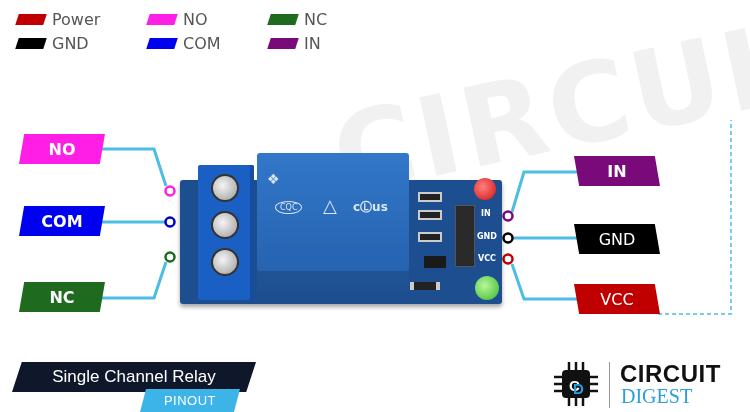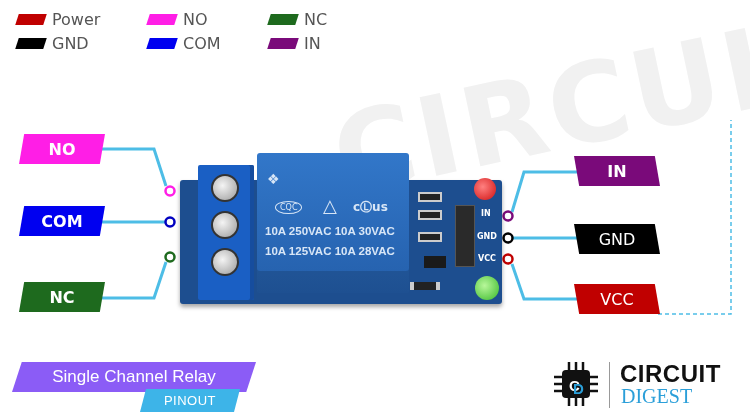--- a/index.html
+++ b/index.html
@@ -5,21 +5,21 @@
   * { box-sizing: border-box; margin: 0; padding: 0; }
   html, body { width: 750px; height: 412px; background: #ffffff; overflow: hidden; }
   body { position: relative; font-family: "DejaVu Sans", "Liberation Sans", sans-serif; }
   .abs { position: absolute; }
   .legend-swatch { position: absolute; width: 28px; height: 11px; transform: skewX(-18deg); }
   .legend-label { position: absolute; font-size: 16px; color: #555; font-weight: 500; line-height: 18px; }
   .tag { position: absolute; height: 30px; display: flex; align-items: center; justify-content: center;
          color: #fff; font-size: 16px; font-weight: 600; clip-path: polygon(6% 0, 100% 0, 94% 100%, 0 100%); }
   .tag.right { clip-path: polygon(0 0, 94% 0, 100% 100%, 6% 100%); }
   .watermark { position: absolute; color: #f1f1f1; font-weight: 900; font-family: "DejaVu Sans", sans-serif; }
-  .title-banner { position: absolute; left: 12px; top: 362px; width: 244px; height: 30px; background: #8b5cf6;
+  .title-banner { position: absolute; left: 12px; top: 362px; width: 244px; height: 30px; background: #0f172a;
                   clip-path: polygon(4% 0, 100% 0, 96% 100%, 0 100%); display: flex; align-items: center; justify-content: center; }
   .title-banner span { color: #fff; font-family: "Liberation Sans", sans-serif; font-size: 17px; }
   .pinout { position: absolute; left: 140px; top: 389px; width: 100px; height: 23px; background: #3db4e8;
             clip-path: polygon(6% 0, 100% 0, 94% 100%, 0 100%); display: flex; align-items: center; justify-content: center; }
   .pinout span { color: #fff; font-size: 13px; font-family: "Liberation Sans", sans-serif; letter-spacing: 0.5px; }
   .logo-text1 { position: absolute; left: 620px; top: 362px; font-size: 24px; font-weight: 900; color: #111;
                 font-family: "Liberation Sans", sans-serif; letter-spacing: 0.5px; line-height: 24px; }
   .logo-text2 { position: absolute; left: 621px; top: 386px; font-size: 20px; color: #2b9fd9;
                 font-family: Liberation Serif, serif; line-height: 20px; }
   .op-voltage { position: absolute; right: 8px; top: 67px; text-align: right; font-weight: 700; font-size: 16px; color: #222; line-height: 22px; }
@@ -82,22 +82,20 @@
   <div class="abs" style="left:13px; top:9px; width:28px; height:28px; border-radius:50%; background: radial-gradient(circle at 40% 40%, #f4f4f4, #9a9a9a); border:2px solid #333;"></div>
   <div class="abs" style="left:13px; top:46px; width:28px; height:28px; border-radius:50%; background: radial-gradient(circle at 40% 40%, #f4f4f4, #9a9a9a); border:2px solid #333;"></div>
   <div class="abs" style="left:13px; top:83px; width:28px; height:28px; border-radius:50%; background: radial-gradient(circle at 40% 40%, #f4f4f4, #9a9a9a); border:2px solid #333;"></div>
 </div>
 
 <div class="abs" style="left:257px; top:153px; width:152px; height:140px; background:linear-gradient(#3277c9, #245fab); border-radius:3px; box-shadow: inset 0 -22px 0 rgba(0,0,0,0.15);">
   <div class="abs" style="left:10px; top:18px; font-size:14px; color:#d8e6f6;">❖</div>
   <div class="abs" style="left:18px; top:48px; font-size:8px; color:#d8e6f6; border:1.5px solid #d8e6f6; border-radius:50%; padding:1px 4px;">CQC</div>
   <div class="abs" style="left:66px; top:42px; font-size:18px; color:#d8e6f6;">△</div>
   <div class="abs" style="left:96px; top:46px; font-size:12px; color:#d8e6f6; font-weight:700;">cⓁus</div>
-  <div class="abs" style="left:8px; top:72px; font-size:11.5px; color:#d8e6f6; font-weight:700; font-family:'Liberation Sans', sans-serif; white-space:nowrap;">10A 250VAC 10A 30VAC</div>
-  <div class="abs" style="left:8px; top:92px; font-size:11.5px; color:#d8e6f6; font-weight:700; font-family:'Liberation Sans', sans-serif; white-space:nowrap;">10A 125VAC 10A 28VAC</div>
 </div>
 
 <div class="abs" style="left:418px; top:192px; width:24px; height:10px; background:#222; border:2px solid #ccc;"></div>
 <div class="abs" style="left:418px; top:210px; width:24px; height:10px; background:#222; border:2px solid #ccc;"></div>
 <div class="abs" style="left:418px; top:232px; width:24px; height:10px; background:#222; border:2px solid #ccc;"></div>
 <div class="abs" style="left:424px; top:256px; width:22px; height:12px; background:#1a1a1a;"></div>
 <div class="abs" style="left:410px; top:282px; width:30px; height:8px; background:#222; border-left:4px solid #ccc; border-right:4px solid #ccc;"></div>
 
 <div class="abs" style="left:455px; top:205px; width:20px; height:62px; background:#2a2a2a; border:1px solid #555;"></div>
 <div class="abs" style="left:481px; top:209px; font-size:8px; color:#fff; font-weight:700;">IN</div>

